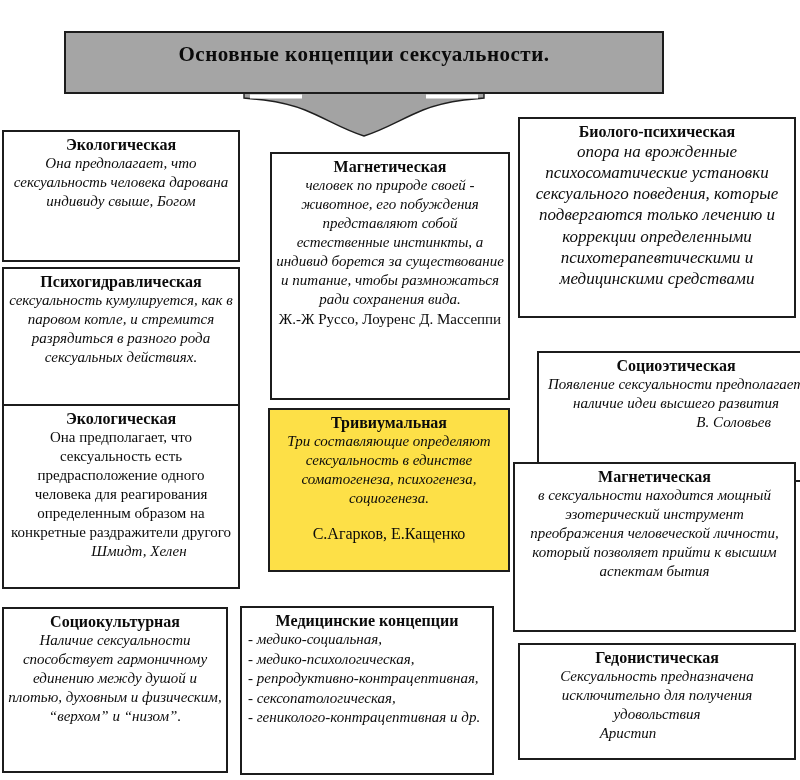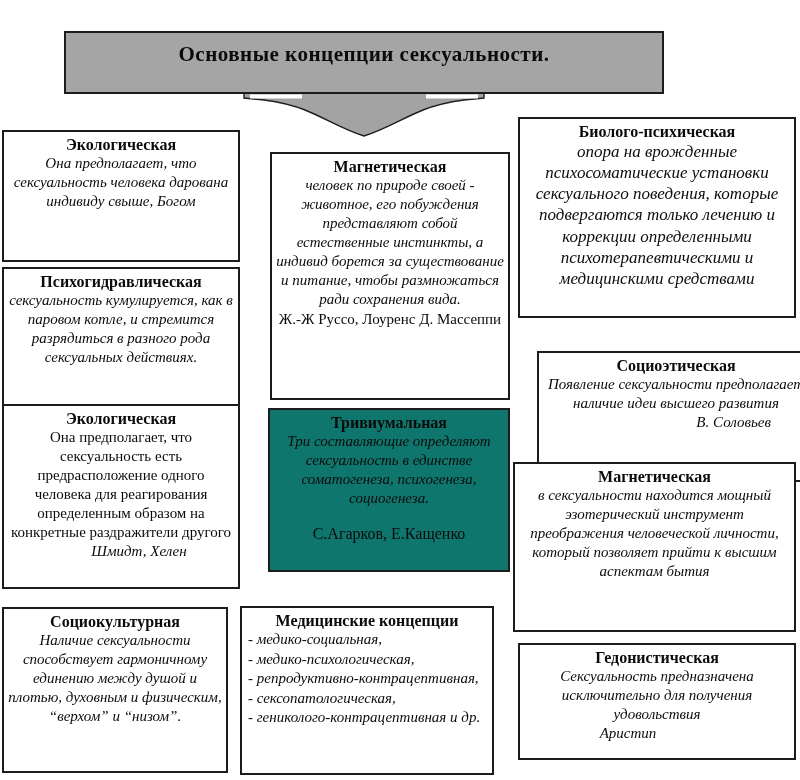--- a/index.html
+++ b/index.html
@@ -26,21 +26,21 @@
   .italic-attr { font-style:italic; }
 
   .b-theological   { left:2px;   top:130px; width:234px; height:128px; }
   .b-psychohydraulic { left:2px; top:267px; width:234px; height:136px; }
   .b-ecological    { left:2px;   top:404px; width:234px; height:181px; }
   .b-ecological .body { font-style:normal; }
   .b-ecological .attribution { padding-left:36px; }
   .b-sociocultural { left:2px;   top:607px; width:222px; height:162px; }
 
   .b-biological    { left:270px; top:152px; width:236px; height:244px; }
-  .b-triviumal     { left:268px; top:408px; width:238px; height:160px; background:#0f766e; }
+  .b-triviumal     { left:268px; top:408px; width:238px; height:160px; background:#fde047; }
   .b-triviumal .attribution { margin-top:16px; font-size:16px; }
   .b-medical       { left:240px; top:606px; width:250px; height:165px; text-align:left; }
   .b-medical h3 { text-align:center; }
   .b-medical .body { white-space:pre-line; margin:0 4px 16px 6px; line-height:1.3; }
 
   .b-biopsychic    { left:518px; top:117px; width:274px; height:197px; }
   .b-biopsychic .body { font-size:17px; line-height:1.24; }
   .b-biopsychic .attribution { text-align:right; padding-right:12px; }
   .b-socioethical  { left:537px; top:325px; width:274px; height:127px;margin-top:26px; }
   .b-socioethical .attribution { text-align:right; padding-right:42px; }

